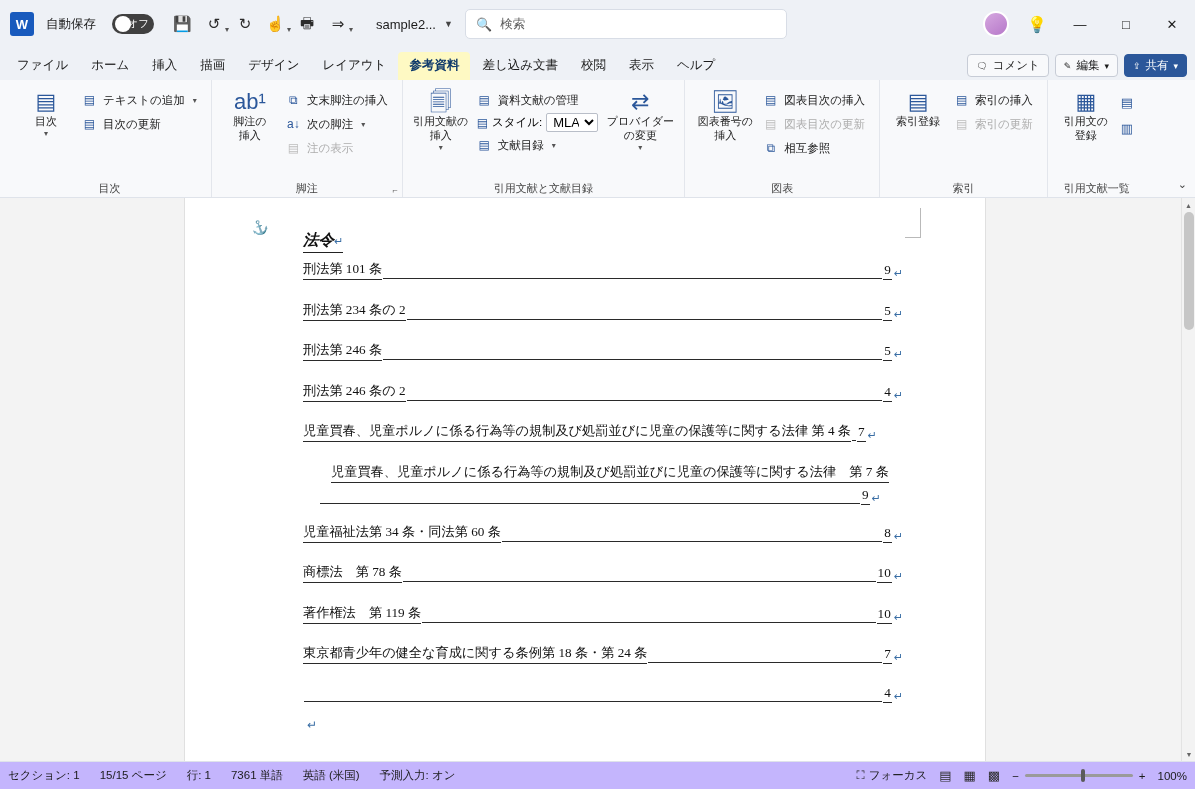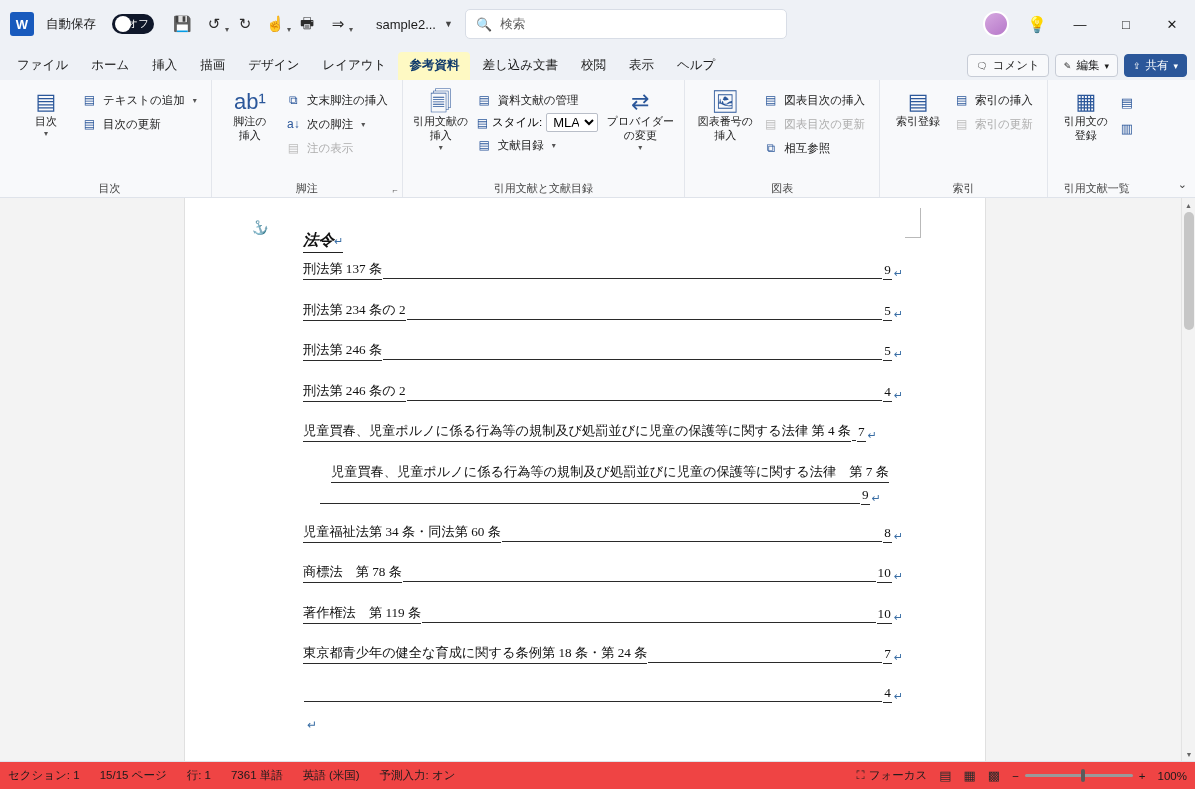--- a/index.html
+++ b/index.html
@@ -31,21 +31,21 @@
     background: #185abd;
     border-radius: 3px;
     color: #fff;
     display: flex; align-items: center; justify-content: center;
     font-size: 13px; font-weight: bold;
     margin-right: 12px;
   }
   .autosave-label { font-size: 12.5px; color: #1b1b1b; margin-right: 16px; }
   .toggle {
     width: 42px; height: 20px; border-radius: 10px;
-    background: #0f172a; position: relative; display: flex; align-items: center;
+    background: #404040; position: relative; display: flex; align-items: center;
     margin-right: 14px;
   }
   .toggle .knob {
     width: 16px; height: 16px; border-radius: 50%;
     background: #fff; position: absolute; left: 3px;
   }
   .toggle .tg-text {
     position: absolute; right: 5px; color: #fff; font-size: 10.5px;
   }
   .tb-btn {
@@ -228,21 +228,21 @@
   }
   .vscroll .arrow { height: 14px; display: flex; align-items: center; justify-content: center; font-size: 7px; color: #666; }
   .vscroll .arrow.bottom { position: absolute; bottom: 0; width: 14px; }
   .vscroll .thumb {
     position: absolute; top: 14px; left: 2px; width: 10px; height: 118px;
     background: #c6c6c6; border-radius: 5px;
   }
 
   
   .statusbar {
-    height: 28px; background: #ef4444; border-top: 1px solid #dfe3ea;
+    height: 28px; background: #c4b5fd; border-top: 1px solid #dfe3ea;
     display: flex; align-items: center; font-size: 11.5px; color: #1b1b1b;
     padding: 0 8px; flex: none; position: relative;
   }
   .st-item { margin-right: 20px; white-space: nowrap; }
   .st-right { position: absolute; right: 8px; display: flex; align-items: center; gap: 12px; }
   .zoom-slider { display: flex; align-items: center; gap: 6px; }
   .zoom-track {
     width: 108px; height: 3px; background: #9a9a9a; border-radius: 2px; position: relative;
   }
   .zoom-knob {
@@ -464,21 +464,21 @@
     <div class="page">
       <div class="page-corner"></div>
       <div class="anchor-icon">⚓</div>
       <div class="heading">
         <span>法令</span><span class="pilcrow">↵</span>
       </div>
 
       <div class="toc-list">
 
         <div class="toc-row">
-          <span class="txt">刑法第 137 条</span>
+          <span class="txt">刑法第 101 条</span>
           <span class="dots"></span>
           <span class="pg">9</span>
           <span class="pil">↵</span>
         </div>
 
         <div class="toc-row">
           <span class="txt">刑法第 234 条の 2</span>
           <span class="dots"></span>
           <span class="pg">5</span>
           <span class="pil">↵</span>

